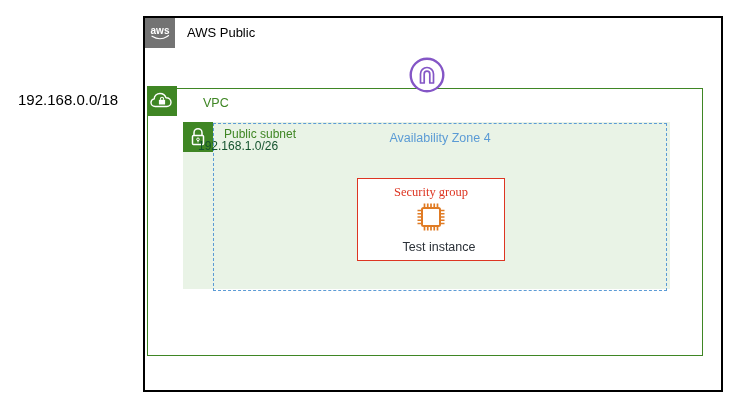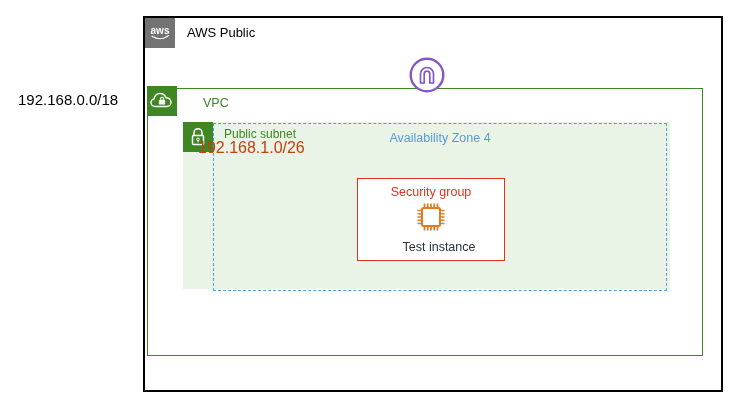--- a/index.html
+++ b/index.html
@@ -20,31 +20,31 @@
   .aws-cloud-label { left:187px; top:25px; font-size:13px; color:#000; }
 
   .vpc-box { left:147px; top:88px; width:556px; height:268px;
     border:1.5px solid #3F8624; box-sizing:border-box; background:#fff; }
   .vpc-icon { left:147px; top:86px; width:30px; height:30px; background:#3F8624; }
   .vpc-label { left:187px; top:96px; font-size:12.5px; color:#3F8624;margin-left:16px; }
 
   .subnet-box { left:183px; top:122px; width:487px; height:167px; background:#E9F3E6; }
   .subnet-icon { left:183px; top:122px; width:30px; height:30px; background:#3F8624; }
   .subnet-label { left:224px; top:127px; font-size:12px; color:#3F8624; }
-  .subnet-cidr { left:198px; top:139px; font-size:16px; color:#c2410c; }
+  .subnet-cidr { left:198px; top:139px; font-size:12px; color:#14532d; }
 
   .az-box { left:213px; top:123px; width:454px; height:168px;
     border:1.5px dashed #5B9BD5; box-sizing:border-box; }
   .az-label { left:213px; top:131px; width:454px; text-align:center;
     font-size:12.5px; color:#5B9BD5; }
 
   .sg-box { left:357px; top:178px; width:148px; height:83px;
     border:1.5px solid #DD3522; box-sizing:border-box; background:#fff; }
   .sg-label { left:357px; top:185px; width:148px; text-align:center;
-    font-size:12.5px; color:#DD3522; }
+    font-size:12.5px; color:#DD3522;font-family:Liberation Serif, serif; }
   .chip-icon { left:414px; top:200px; width:34px; height:34px; }
   .instance-label { left:357px; top:240px; width:164px; text-align:center;
     font-size:12.5px; color:#2b3138; }
 
   .igw-icon { left:408px; top:56px; width:38px; height:38px; }
   .igw-label { left:377px; top:98px; width:100px; text-align:center;
     font-size:11px; color:#000; }
 </style>
 </head>
 <body>

